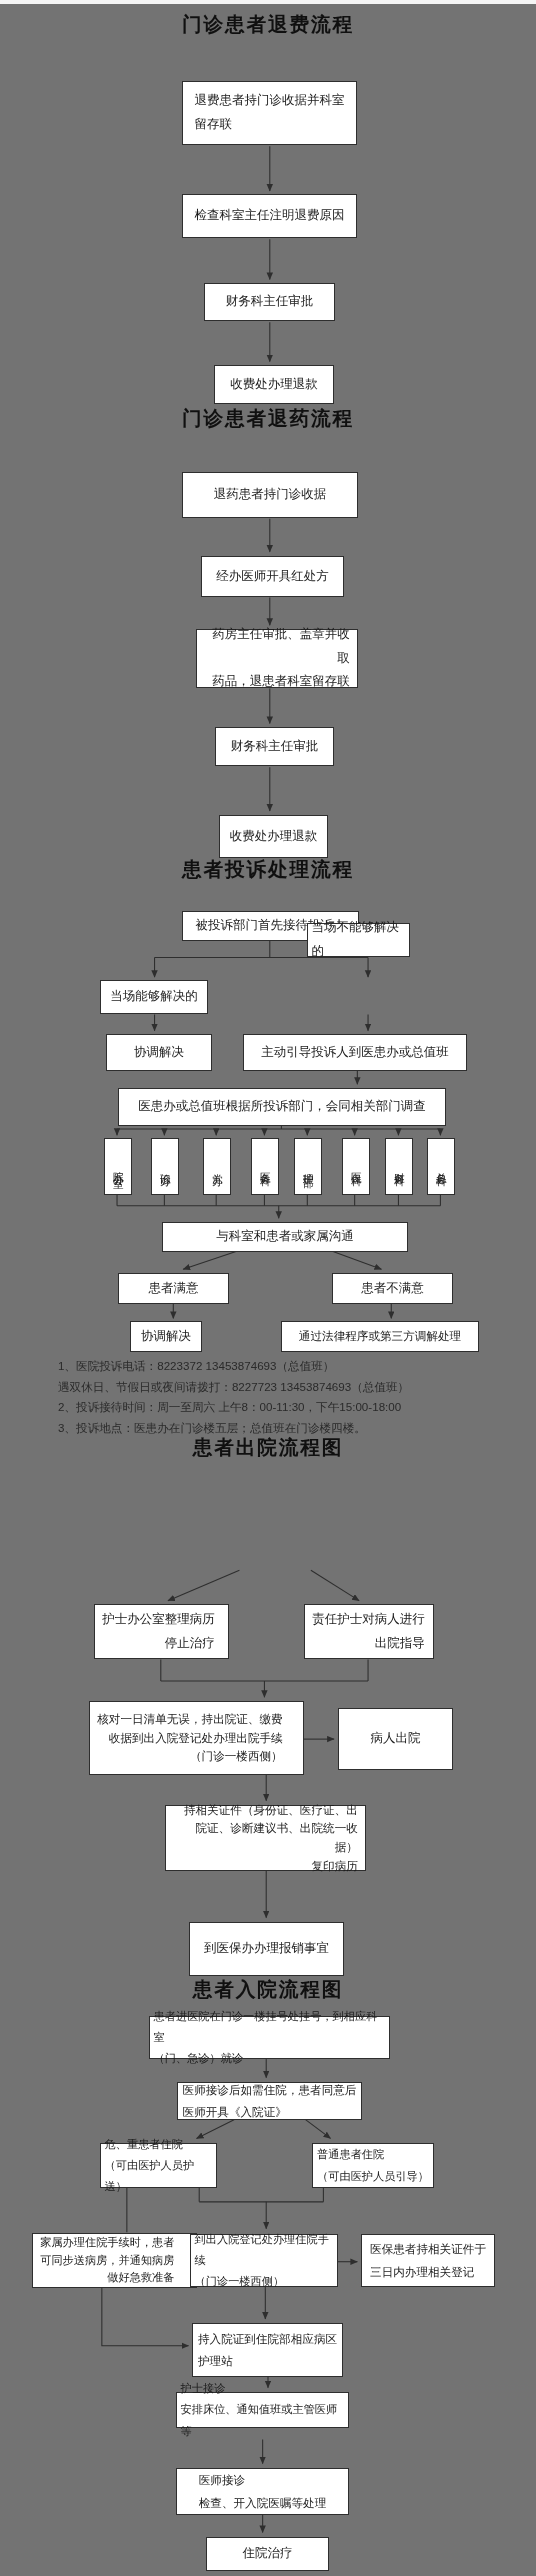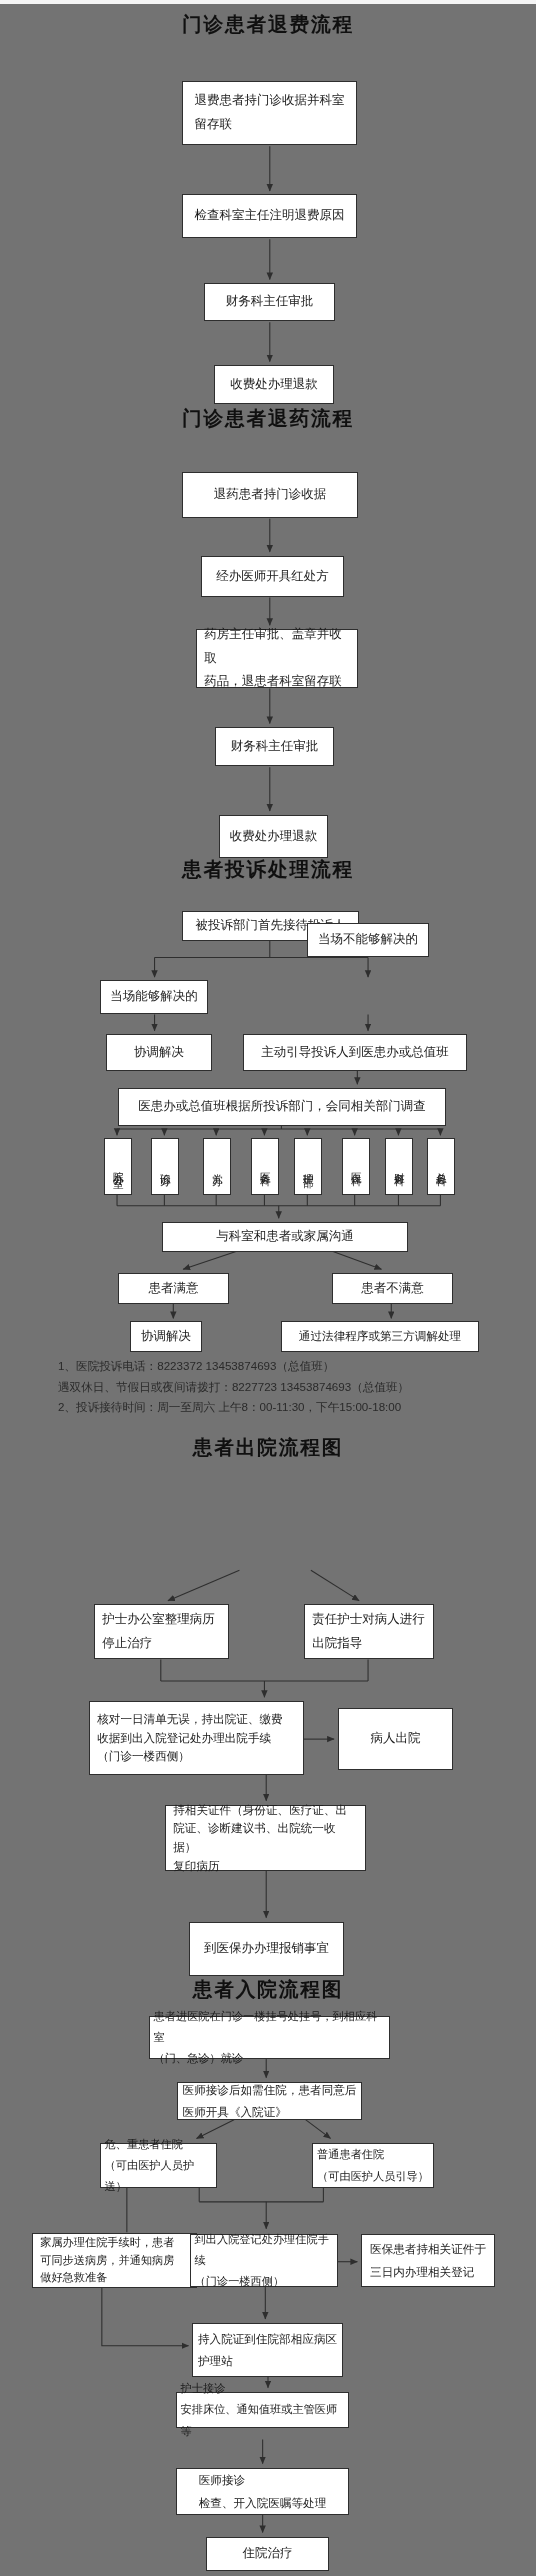--- a/index.html
+++ b/index.html
@@ -4,21 +4,21 @@
 <style>
   html,body{margin:0;padding:0;background:#f5f5f5;}
   .canvas{position:relative;width:536px;height:2576px;margin:4px auto;background:#737373;
           font-family:"Liberation Sans","DejaVu Sans",sans-serif;color:#1c1c1c;overflow:hidden;}
   .wires{position:absolute;left:0;top:0;width:536px;height:2576px;pointer-events:none;}
   .title{position:absolute;left:0;width:536px;text-align:center;font-size:19.7px;font-weight:bold;
          color:#101010;letter-spacing:1.8px;}
   .bx{position:absolute;box-sizing:border-box;border:0.9px solid #2e2e2e;background:#fff;
       display:flex;align-items:center;justify-content:center;text-align:left;
       font-size:12.5px;line-height:1.9;white-space:pre-line;padding:1.8px 3.6px;}
-  .left{justify-content:flex-start;text-align:left;padding:2.7px 7.2px;}
+  .left{justify-content:flex-start;text-align:right;padding:2.7px 7.2px;}
   .tight{line-height:1.6;}
   .fs13{font-size:11.6px;}
   .fs12{font-size:11.2px;}
   .vbx{writing-mode:vertical-rl;text-orientation:upright;font-size:10.7px;line-height:1.1;
        letter-spacing:1.8px;padding:2.7px 0;}
   .notes{position:absolute;left:58px;top:1352px;width:447px;font-size:11.6px;line-height:20.6px;color:#2a2a2a;}
   .notes div{white-space:nowrap;}
 </style>
 </head>
 <body>
@@ -116,21 +116,21 @@
   <div class="bx" style="left:182px;top:468px;width:176px;height:46px">退药患者持门诊收据</div>
   <div class="bx" style="left:201px;top:552px;width:143px;height:41px">经办医师开具红处方</div>
   <div class="bx left" style="left:196px;top:625px;width:162px;height:59px">药房主任审批、盖章并收取
 药品，退患者科室留存联</div>
   <div class="bx" style="left:215px;top:723px;width:119px;height:39px">财务科主任审批</div>
   <div class="bx" style="left:219px;top:811px;width:109px;height:43px">收费处办理退款</div>
 
   <div class="title" style="top:852px">患者投诉处理流程</div>
   <div class="bx" style="left:182px;top:907px;width:177px;height:29.5px">被投诉部门首先接待投诉人</div>
   <div class="bx" style="left:100px;top:976px;width:108px;height:34px">当场能够解决的</div>
-  <div class="bx" style="left:307px;top:919px;width:122px;height:34px">当场不能够解决的</div>
+  <div class="bx" style="left:307px;top:919px;width:103px;height:34px">当场不能够解决的</div>
   <div class="bx" style="left:106px;top:1030px;width:106px;height:37px">协调解决</div>
   <div class="bx" style="left:243px;top:1030px;width:224px;height:37px">主动引导投诉人到医患办或总值班</div>
   <div class="bx" style="left:118px;top:1084px;width:328px;height:38px">医患办或总值班根据所投诉部门，会同相关部门调查</div>
 
   <div class="bx vbx" style="left:104px;top:1134px;width:28px;height:57px">院办公室</div>
   <div class="bx vbx" style="left:151px;top:1134px;width:28px;height:57px">门诊办</div>
   <div class="bx vbx" style="left:203px;top:1134px;width:28px;height:57px">党办</div>
   <div class="bx vbx" style="left:251px;top:1134px;width:28px;height:57px">医务科</div>
   <div class="bx vbx" style="left:294px;top:1134px;width:28px;height:57px">护理部</div>
   <div class="bx vbx" style="left:342px;top:1134px;width:28px;height:57px">医保科</div>
@@ -140,20 +140,21 @@
   <div class="bx" style="left:162px;top:1218px;width:246px;height:29.5px">与科室和患者或家属沟通</div>
   <div class="bx" style="left:118px;top:1269px;width:111px;height:31px">患者满意</div>
   <div class="bx" style="left:332px;top:1269px;width:121px;height:31px">患者不满意</div>
   <div class="bx" style="left:130px;top:1317px;width:72px;height:31px">协调解决</div>
   <div class="bx fs13" style="left:281px;top:1317px;width:198px;height:31px">通过法律程序或第三方调解处理</div>
 
   <div class="notes">
     <div>1、医院投诉电话：8223372    13453874693（总值班）</div>
     <div>遇双休日、节假日或夜间请拨打：8227723    13453874693（总值班）</div>
     <div>2、投诉接待时间：周一至周六 上午8：00-11:30，下午15:00-18:00</div>
+    <div>3、投诉地点：医患办在门诊楼五层；总值班在门诊楼四楼。</div>
   </div>
 
   <div class="title" style="top:1430px">患者出院流程图</div>
   <div class="bx left" style="left:94px;top:1600px;width:135px;height:55px">护士办公室整理病历
 停止治疗</div>
   <div class="bx left" style="left:304px;top:1600px;width:130px;height:55px">责任护士对病人进行
 出院指导</div>
   <div class="bx left tight fs13" style="left:89px;top:1697px;width:215px;height:74px">核对一日清单无误，持出院证、缴费
 收据到出入院登记处办理出院手续
 （门诊一楼西侧）</div>

